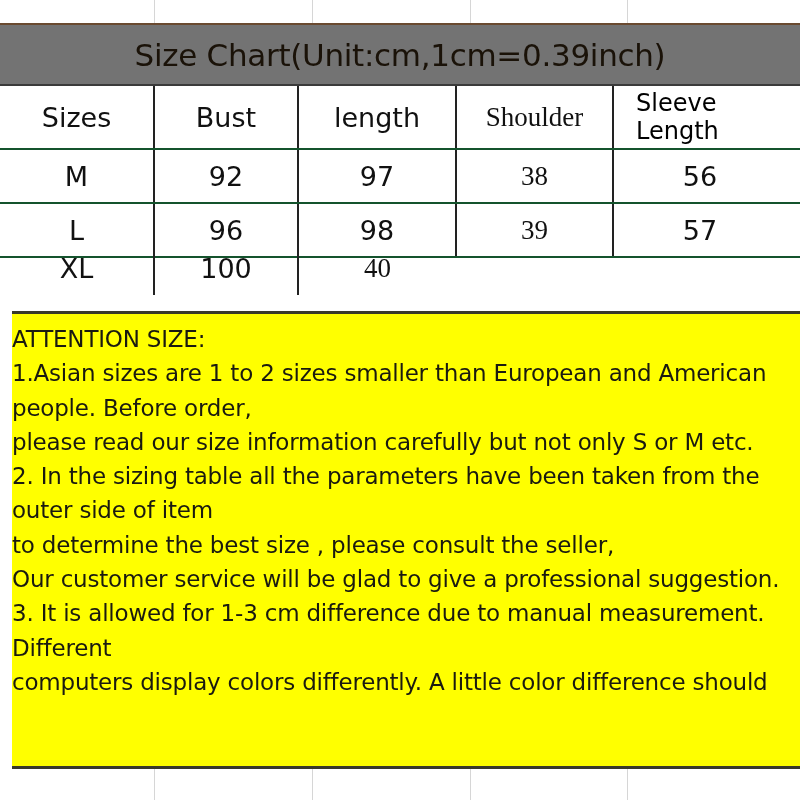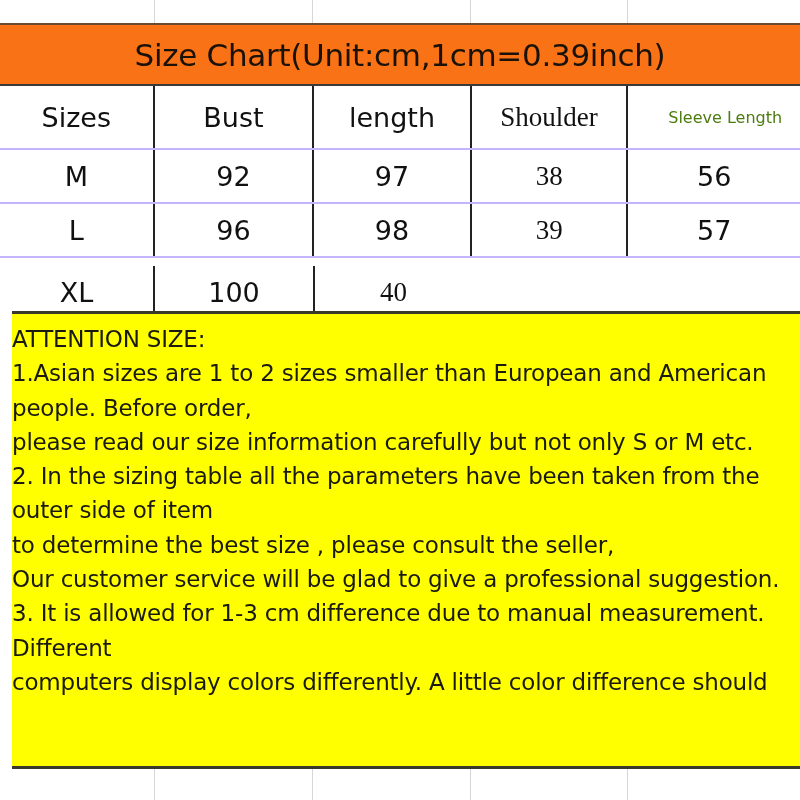--- a/index.html
+++ b/index.html
@@ -4,38 +4,38 @@
   <style>
     html, body { margin: 0; padding: 0; }
     body {
       width: 800px; height: 800px; background: #ffffff;
       position: relative; overflow: hidden;
       font-family: "DejaVu Sans", sans-serif; color: #111;
     }
     .bg-line { position: absolute; top: 0; width: 1px; height: 800px; background: #d6d6d6; }
     .title-bar {
       position: absolute; left: 0; top: 23px; width: 800px; height: 63px;
-      background: #f97316; border-top: 2px solid #6a4a30; border-bottom: 2px solid #3a3a3a;
+      background: #737373; border-top: 2px solid #6a4a30; border-bottom: 2px solid #3a3a3a;
       box-sizing: border-box;
       display: flex; align-items: center; justify-content: center;
       font-size: 31px; color: #1a1208; letter-spacing: -0.3px;
     }
     .table {
       position: absolute; left: 0; top: 86px; width: 800px; height: 225px;
       background: #fff;
     }
-    .row { position: absolute; left: 0; width: 800px; display: flex; border-bottom: 2px solid #c4b5fd; box-sizing: border-box; }
+    .row { position: absolute; left: 0; width: 800px; display: flex; border-bottom: 2px solid #14532d; box-sizing: border-box; }
     .cell {
       box-sizing: border-box; border-right: 2px solid #222;
       display: flex; align-items: center; justify-content: center;
       font-size: 27px; color: #111;
     }
     .cell:last-child { border-right: none; }
-    .c0 { width: 155px; } .c1 { width: 160px; text-align: right; } .c2 { width: 158px; } .c3 { width: 157px; font-family: Liberation Serif, serif; } .c4 { width: 172px; }
-    .small { font-size: 16px; color: #4d7c0f; padding-left: 22px; }
+    .c0 { width: 155px; } .c1 { width: 144px; text-align: right; } .c2 { width: 158px; } .c3 { width: 157px; font-family: Liberation Serif, serif; } .c4 { width: 172px; }
+    .small { font-size: 24px; color: #000000; padding-left: 22px; }
     .notice {
       position: absolute; left: 0; top: 311px; width: 800px; height: 458px;
       background: #ffff00; border-top: 3px solid #3a3a2a; border-bottom: 3px solid #3a3a2a;
       box-sizing: border-box; 
       padding-top: 8px;
       margin-left: 12px;
     }
     .notice .line {
       font-size: 23px; line-height: 34.3px; color: #1a1a10; white-space: nowrap;
       letter-spacing: -0.2px;
@@ -66,21 +66,21 @@
     <div class="cell c3">38</div>
     <div class="cell c4">56</div>
   </div>
   <div class="row" style="top:118px;height:54px">
     <div class="cell c0">L</div>
     <div class="cell c1">96</div>
     <div class="cell c2">98</div>
     <div class="cell c3">39</div>
     <div class="cell c4">57</div>
   </div>
-  <div class="row" style="top:180px;height:53px;border-bottom:none">
+  <div class="row" style="top:156px;height:53px;border-bottom:none">
     <div class="cell c0">XL</div>
     <div class="cell c1">100</div>
     <div class="cell c3">40</div>
   </div>
 </div>
 
 <div class="notice">
   <div class="line">ATTENTION SIZE:</div>
   <div class="line">1.Asian sizes are 1 to 2 sizes smaller than European and American</div>
   <div class="line">people. Before order,</div>

